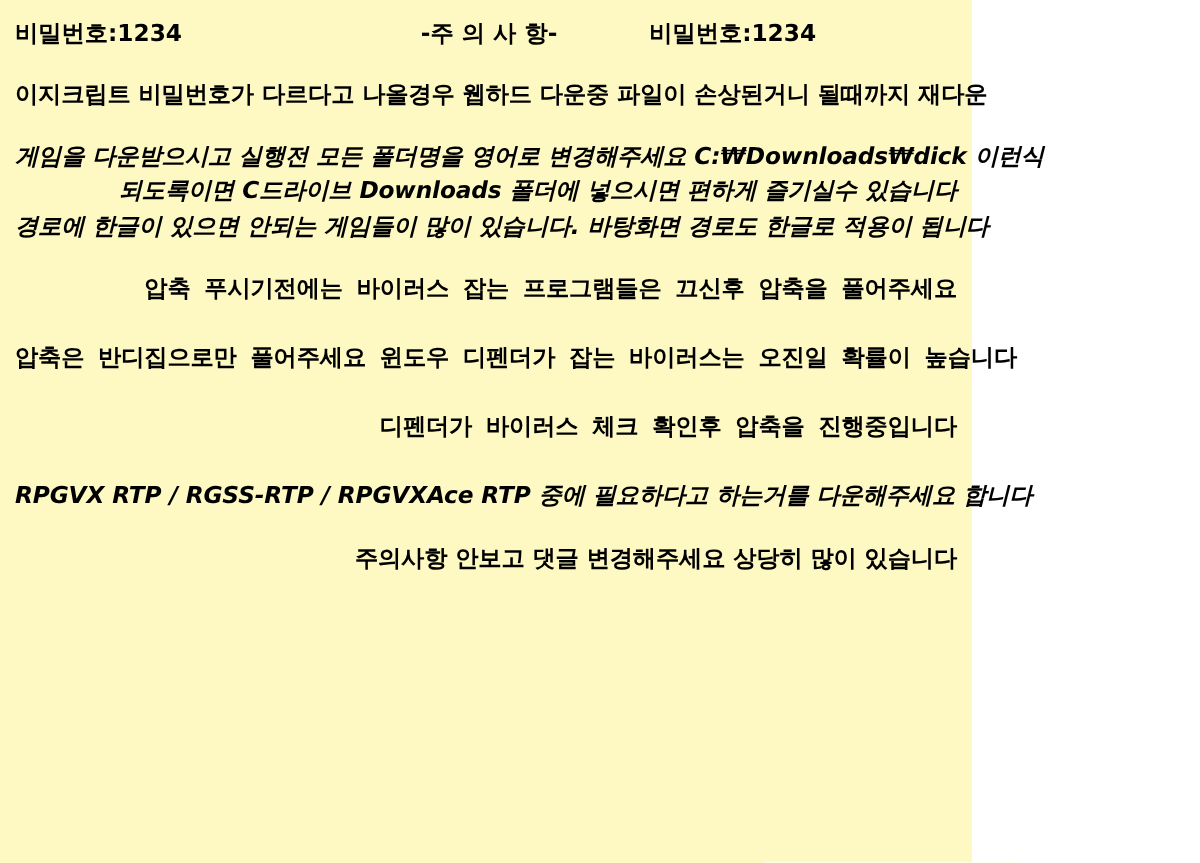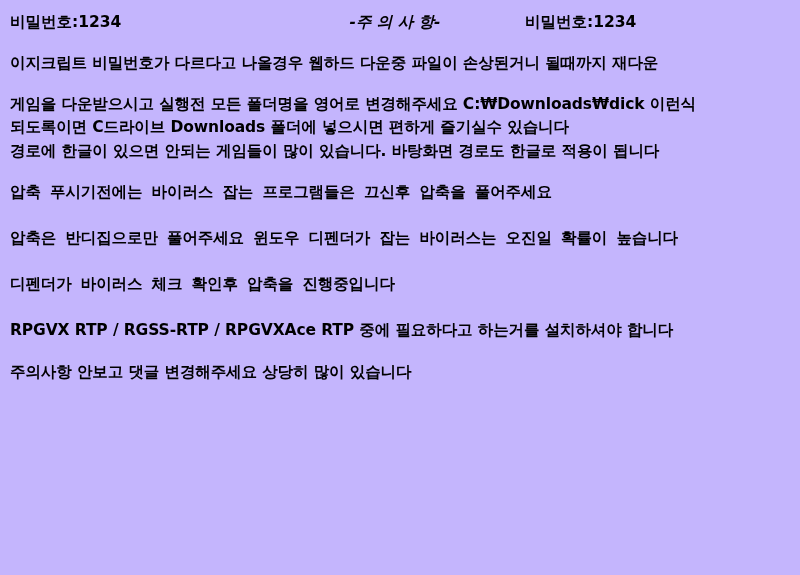--- a/index.html
+++ b/index.html
@@ -9,23 +9,23 @@
   }
   body {
     width: 800px;
     height: 575px;
     font-family: "DejaVu Sans", "Liberation Sans", sans-serif;
     color: #000000;
     overflow: hidden;
   }
   .page {
     position: relative;
-    width: 800px;
+    width: 648px;
     height: 575px;
-    background: #c4b5fd;
+    background: #fef9c3;
     box-sizing: border-box;
     padding: 8px 10px 0 10px;
   }
   .header-row {
     display: flex;
     flex-direction: row;
     align-items: baseline;
     justify-content: flex-start;
     font-size: 15.5px;
     font-weight: bold;
@@ -34,40 +34,40 @@
     margin-bottom: 18px;
     white-space: nowrap;
   }
   .header-left {
     width: 255px;
     text-align: left;
   }
   .header-center {
     width: 260px;
     text-align: center;
-    font-style: italic;
   }
   .header-right {
     width: 250px;
     text-align: left;
   }
   .block {
     margin-bottom: 14px;
   }
   .line {
     font-size: 15.5px;
     font-weight: bold;
     line-height: 1.55;
     white-space: nowrap;
     letter-spacing: -0.1px;
+    text-align: right;
   }
   .gap-sm { margin-bottom: 10px; }
   .gap-md { margin-bottom: 18px; }
   .gap-lg { margin-bottom: 22px; font-family: Liberation Mono, monospace; }
-  .tight { line-height: 1.5; }
+  .tight { line-height: 1.5; font-style: italic; }
 </style>
 </head>
 <body>
 
 <div class="page">
 
   <div class="header-row">
     <span class="header-left">비밀번호:1234</span>
     <span class="header-center">-주 의 사 항-</span>
     <span class="header-right">비밀번호:1234</span>
@@ -89,20 +89,20 @@
 
   <div class="block gap-lg">
     <div class="line">압축은 반디집으로만 풀어주세요 윈도우 디펜더가 잡는 바이러스는 오진일 확률이 높습니다</div>
   </div>
 
   <div class="block gap-lg">
     <div class="line">디펜더가 바이러스 체크 확인후 압축을 진행중입니다</div>
   </div>
 
   <div class="block gap-md">
-    <div class="line tight">RPGVX RTP /  RGSS-RTP / RPGVXAce RTP 중에 필요하다고 하는거를 설치하셔야 합니다</div>
+    <div class="line tight">RPGVX RTP /  RGSS-RTP / RPGVXAce RTP 중에 필요하다고 하는거를 다운해주세요 합니다</div>
   </div>
 
   <div class="block">
     <div class="line">주의사항 안보고 댓글 변경해주세요 상당히 많이 있습니다</div>
   </div>
 
 </div>
 
 </body></html>

